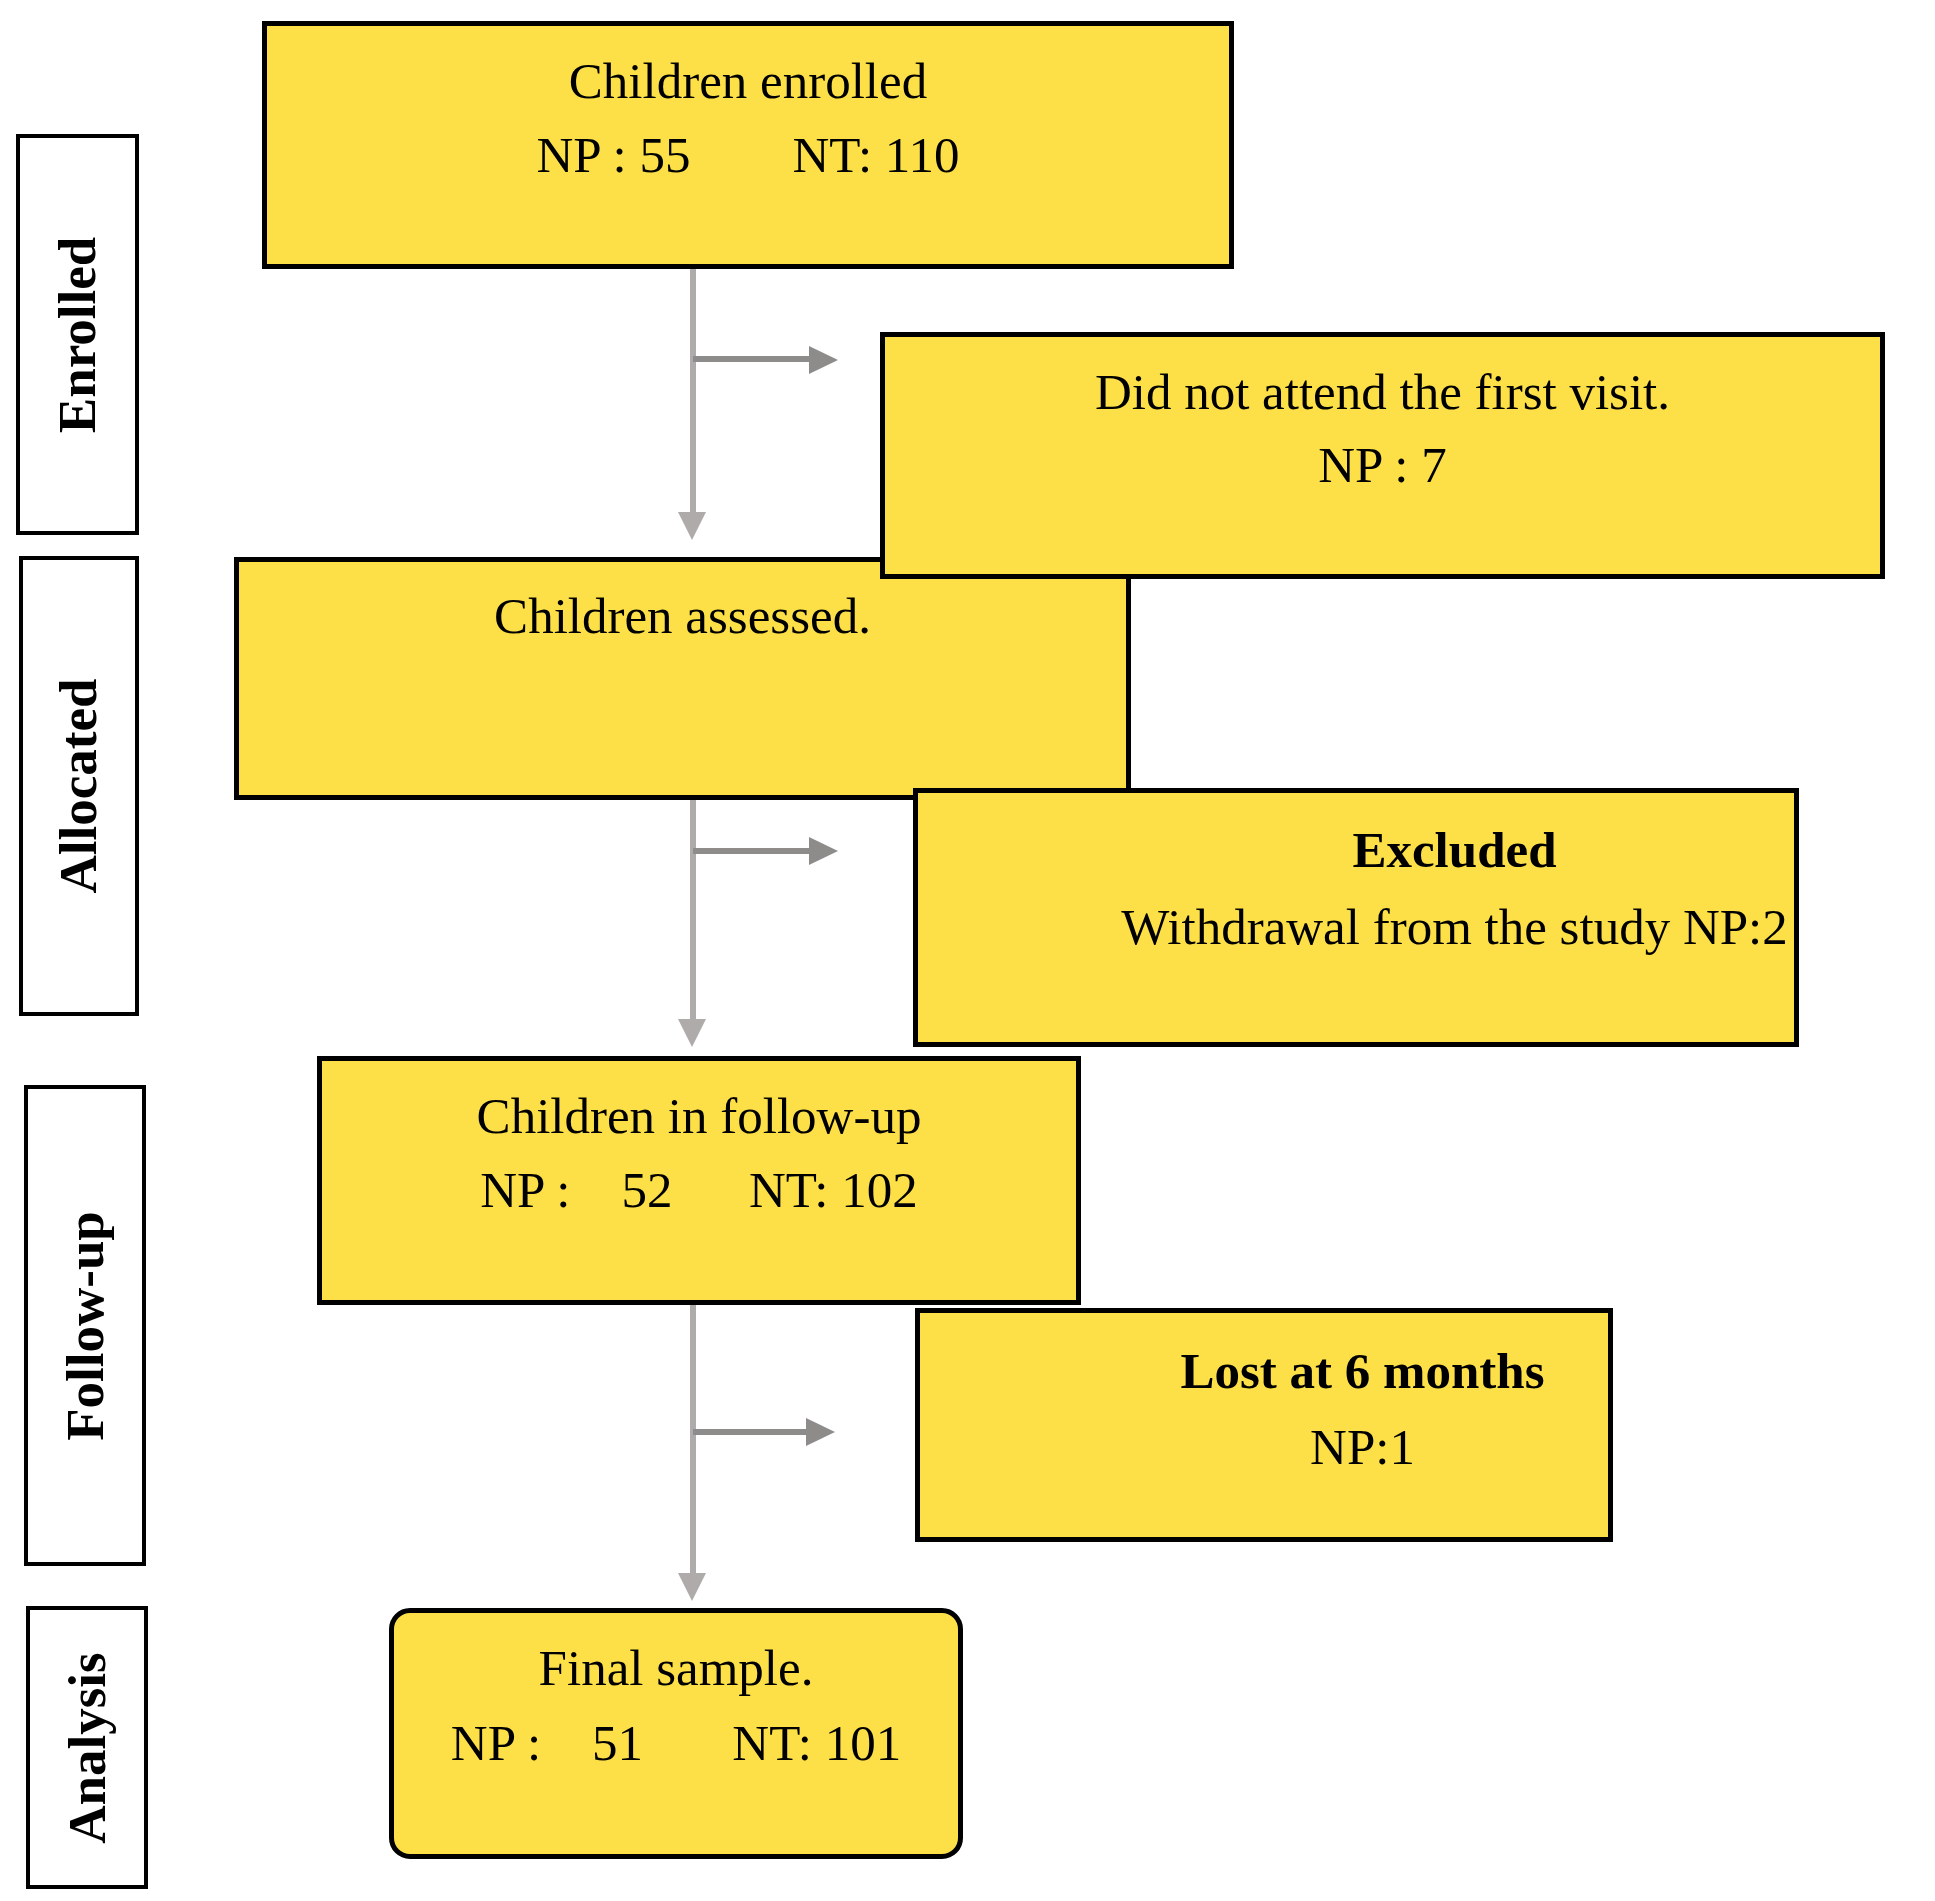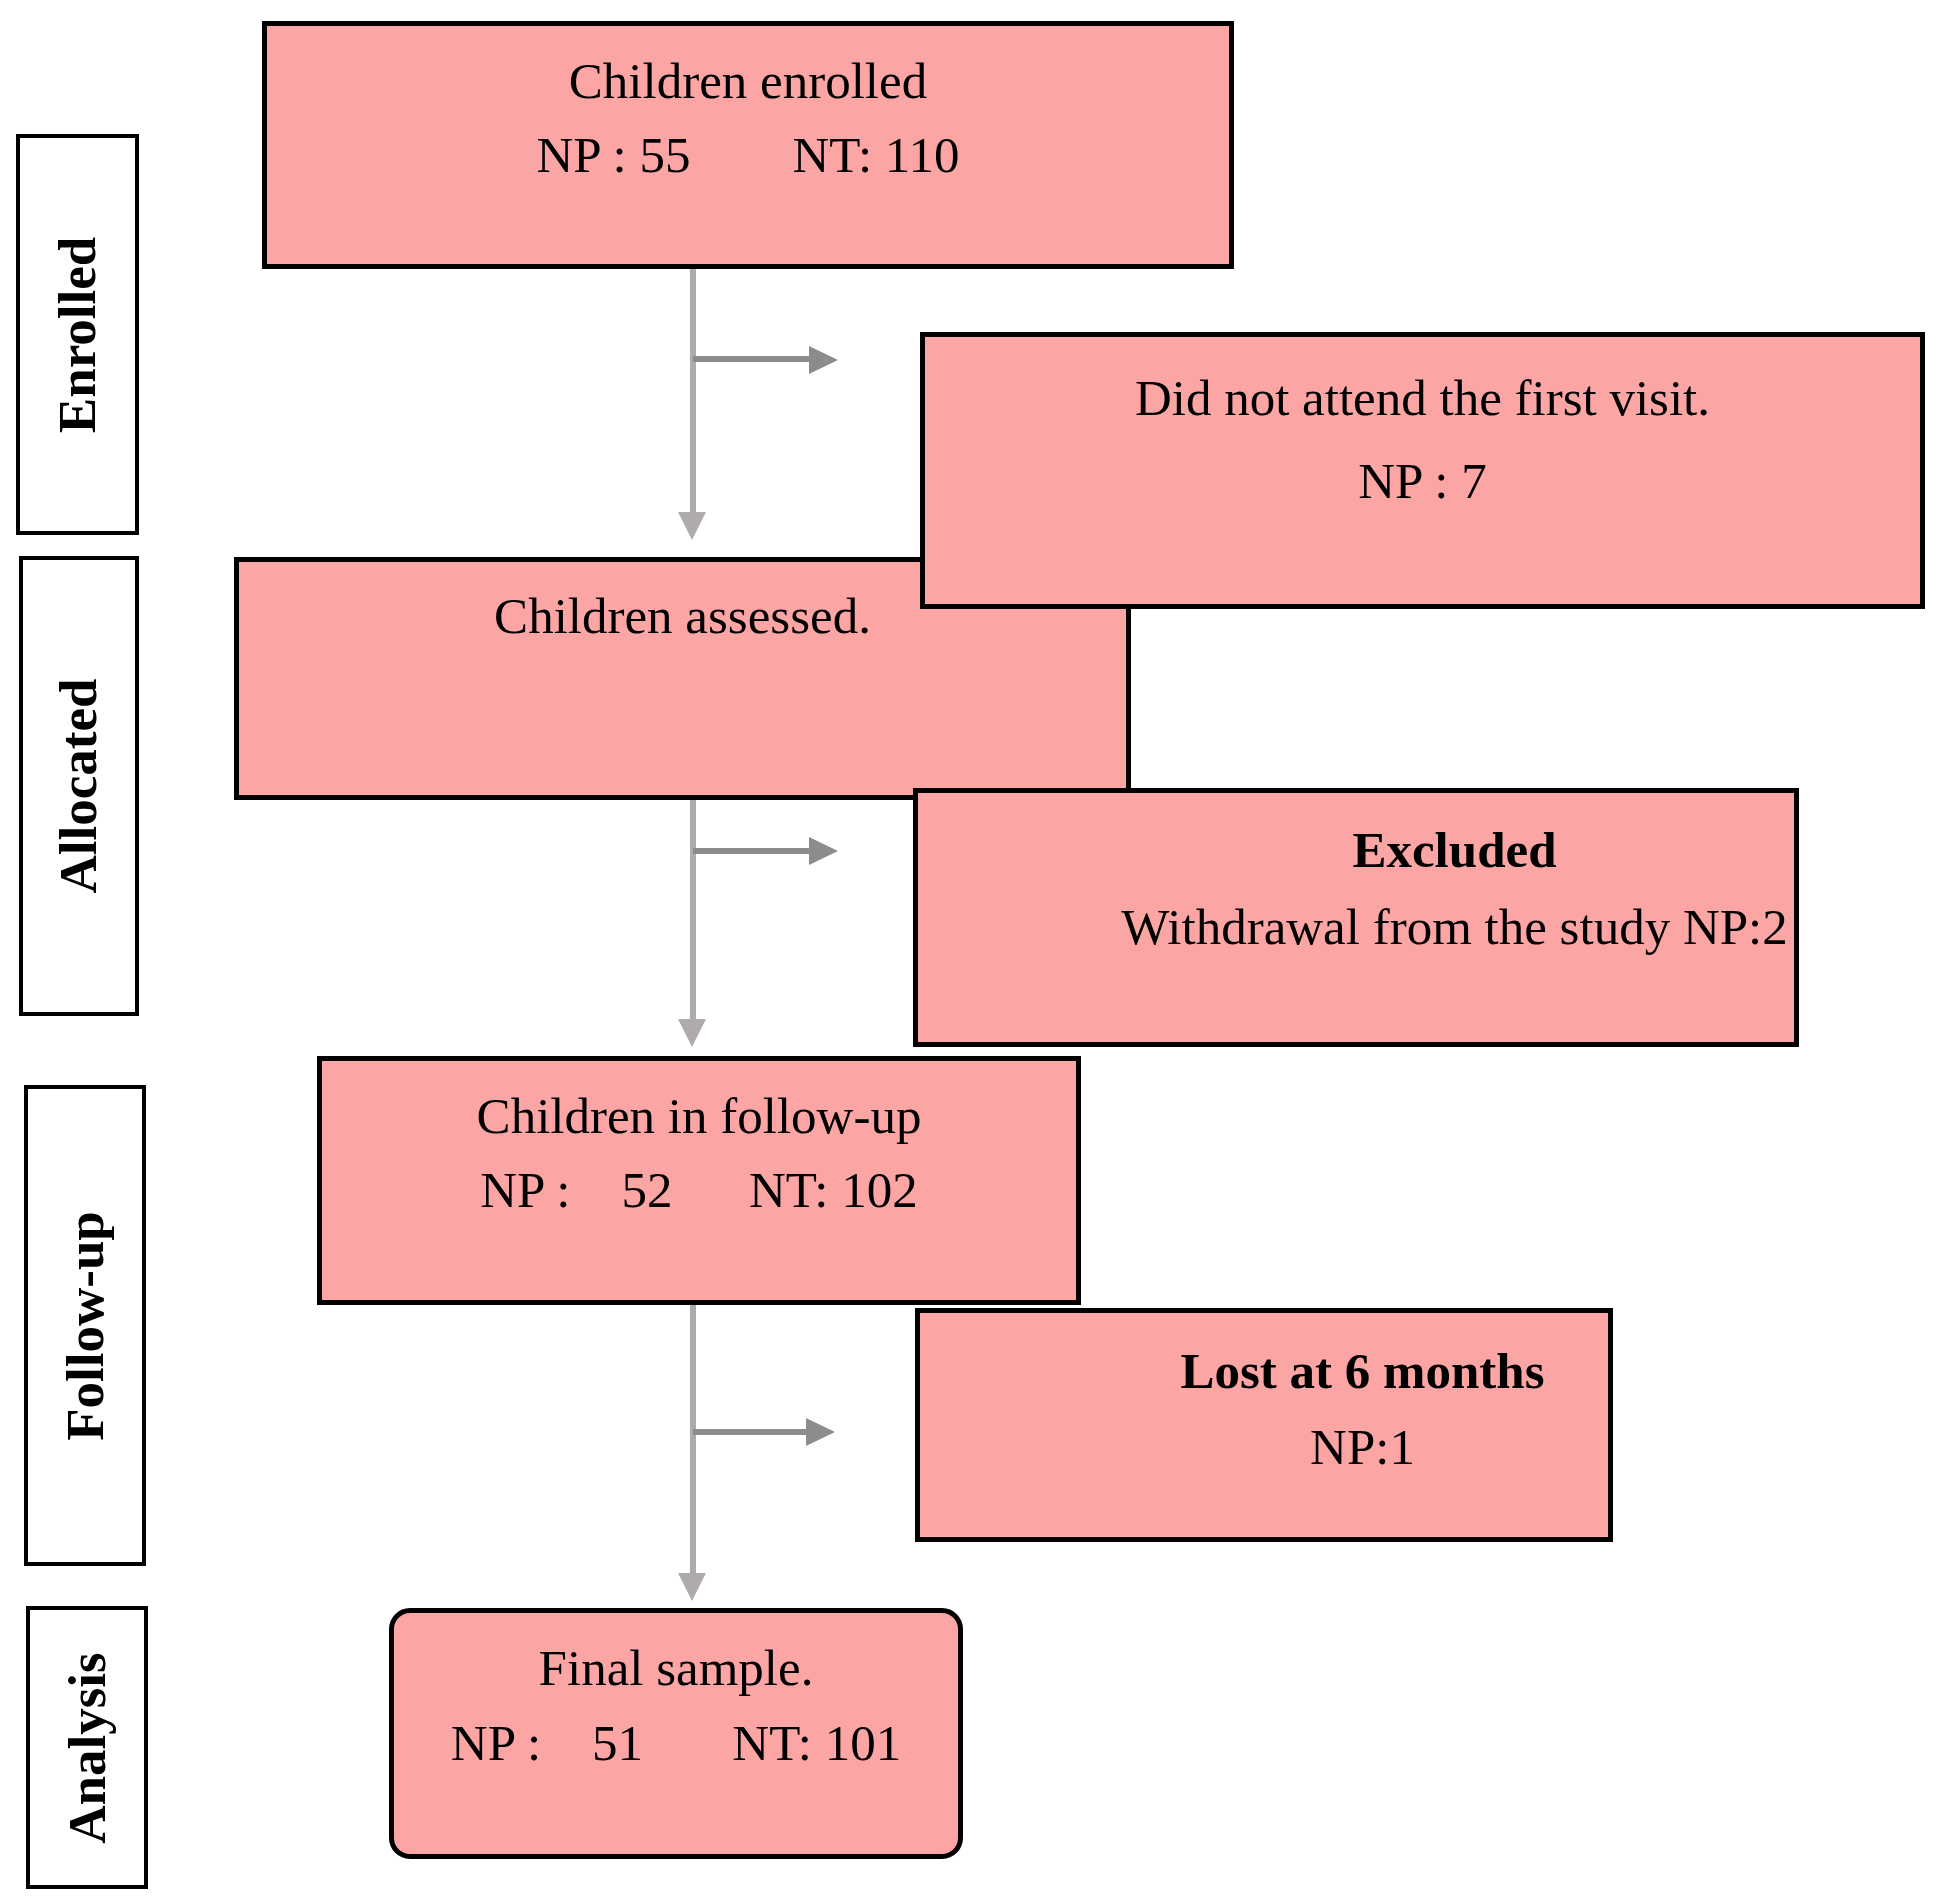--- a/index.html
+++ b/index.html
@@ -14,21 +14,21 @@
     background: #ffffff;
     font-family: "Liberation Serif", "DejaVu Serif", serif;
     color: #000000;
     overflow: hidden;
   }
 
   
   .box {
     position: absolute;
     box-sizing: border-box;
-    background: #fca5a5;
+    background: #fde047;
     border: 5.9px solid #000000;
   }
   .box .bline {
     position: absolute;
     left: 0;
     right: 0;
     transform: translateY(-50%);
     text-align: center;
     font-size: 51px;
     line-height: 1.1;
@@ -42,21 +42,21 @@
   }
   .bold { font-weight: bold; }
 
   
   #box-enrolled  { left: 262px;  top: 21px;   width: 972px; height: 248px; z-index: 3; }
   #box-assessed  { left: 234px;  top: 557px; width: 897px; height: 243px; z-index: 1; }
   #box-followup  { left: 317px;  top: 1056px; width: 764px; height: 249px; z-index: 3; }
   #box-final     { left: 389px;  top: 1608px; width: 574px; height: 251px; z-index: 3; border-radius: 21px; }
 
   
-  #box-visit     { left: 920px; top: 332px;  width: 1005px; height: 277px; z-index: 2; }
+  #box-visit     { left: 880px; top: 332px;  width: 1005px; height: 247px; z-index: 2; }
   #box-excluded  { left: 913px; top: 788px; width: 886px; height: 259px; z-index: 2; }
   #box-lost      { left: 915px; top: 1308px; width: 698px; height: 234px; z-index: 2; }
   #box-lost .l1  { top: 26%; }
   #box-lost .l2  { top: 60%; }
 
   
   .stage {
     position: absolute;
     box-sizing: border-box;
     background: #ffffff;

